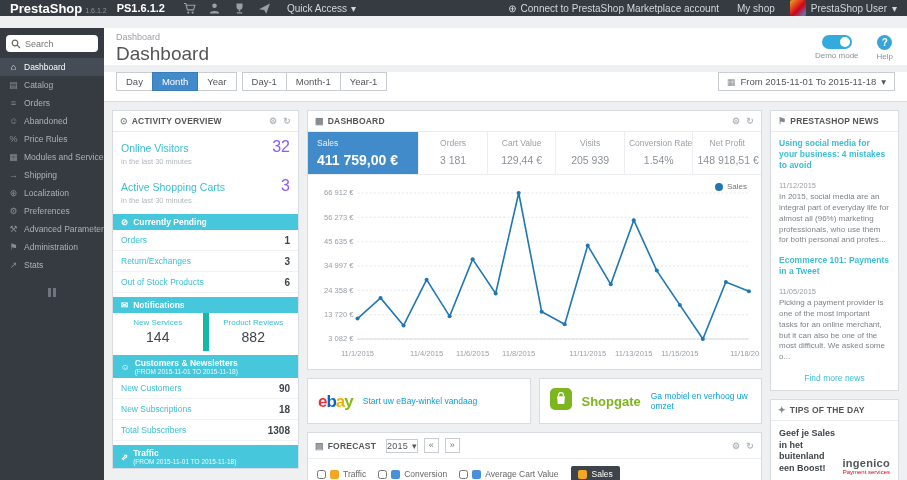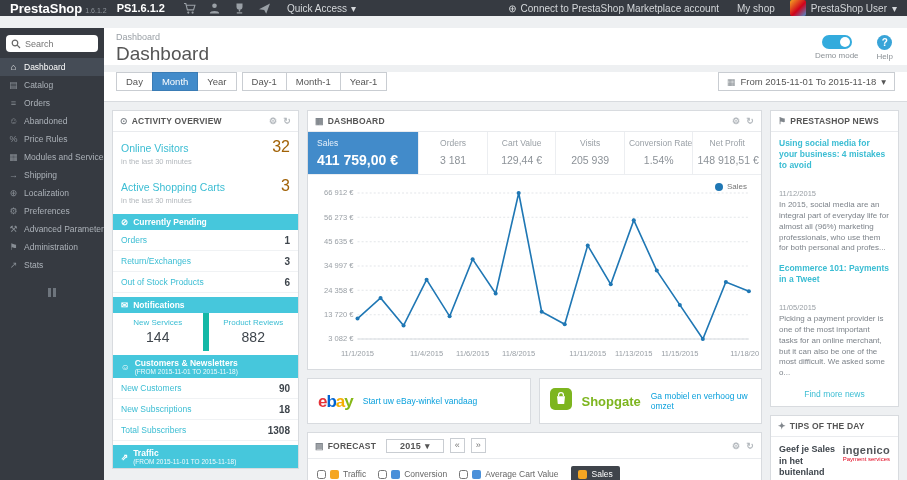--- a/index.html
+++ b/index.html
@@ -60,21 +60,21 @@
   .panel{background:#fff;border:1px solid #d8dbdf;margin-bottom:8px}
   .panel-header{display:flex;align-items:center;gap:4px;padding:5px 7px;border-bottom:1px solid #e9ebee;
     font-size:8.5px;font-weight:bold;color:#555;letter-spacing:.2px}
   .ph-icon{color:#80868c;font-size:9px;flex:none}
   .ph-actions{margin-left:auto;display:flex;gap:6px;color:#b3b8bd;font-size:9px}
   .ph-actions span{cursor:pointer}
 
   
   .kpi{padding:6px 8px 1px;display:flex;justify-content:space-between;align-items:baseline}
   .kpi-link{font-size:10.5px;color:#3bbdd3;cursor:pointer}
-  .kpi-value{font-size:16px;color:#a16207}
+  .kpi-value{font-size:16px;color:#8b5cf6}
   .kpi-sub{padding:0 8px 5px;font-size:7.5px;color:#b3b8bd}
   .strip{background:#46c7dc;color:#fff;padding:3px 8px;display:flex;gap:5px;align-items:center;
     font-size:8.5px;font-weight:bold;margin-top:4px}
   .strip-sub{display:block;font-size:6.5px;font-weight:normal;opacity:.92}
   .data-row{display:flex;justify-content:space-between;align-items:center;padding:4.5px 8px;border-bottom:1px solid #f0f2f4;cursor:pointer}
   .dr-label{font-size:8.5px;color:#3bbdd3}
   .dr-value{font-size:10px;color:#3e454c;font-weight:bold}
   .notif-grid{display:flex}
   .notif-cell{flex:1;text-align:center;padding:5px 2px 6px;cursor:pointer}
   .notif-cell+.notif-cell{border-left:6px solid #14b8a6}
@@ -102,37 +102,37 @@
 
   
   .modules{display:flex;gap:8px;margin-bottom:8px}
   .module{flex:1;background:#fff;border:1px solid #d8dbdf;padding:9px 10px;display:flex;align-items:center;gap:10px;cursor:pointer}
   .sg-name{color:#7db51f;font-weight:bold;font-size:13px}
   .module-link{font-size:8.5px;color:#0aa0dc}
   .ebay-logo{font-weight:bold;font-size:17px;letter-spacing:-1px;line-height:1}
   .ebay-e{color:#e53238}.ebay-b{color:#0064d2}.ebay-a{color:#f5af02}.ebay-y{color:#86b817}
 
   
-  .fc-select{display:flex;align-items:center;gap:4px;border:1px solid #c9cdd2;padding:1px 13px;font-size:9px;
-    font-weight:bold;color:#555;margin-left:6px;cursor:pointer;background:#fff}
+  .fc-select{display:flex;align-items:center;gap:4px;border:1px solid #c9cdd2;padding:1px 0;font-size:9px;
+    font-weight:normal;color:#555;margin-left:6px;cursor:pointer;background:#fff}
   .fc-nav{border:1px solid #c9cdd2;padding:0 4px;font-size:9px;color:#777;cursor:pointer;margin-left:2px;background:#fff;line-height:13px}
   .fc-legend{display:flex;gap:12px;align-items:center;padding:7px 9px;font-size:8.5px;color:#666}
   .fc-item{display:flex;align-items:center;gap:4px;cursor:pointer}
   .fc-chip{width:9px;height:9px;border-radius:2px;flex:none}
   .fc-sales{background:#3f444b;color:#fff;padding:3px 7px;border-radius:2px;display:flex;gap:5px;align-items:center;cursor:pointer}
   input[type=checkbox]{width:9px;height:9px;margin:0;cursor:pointer}
 
   
   .news-item{padding:6px 8px 3px;cursor:pointer}
   .news-title{font-size:8.5px;font-weight:bold;color:#3bbdd3;line-height:1.3}
-  .news-date{font-size:7.5px;color:#9aa0a6;margin:18px 0 2px}
+  .news-date{font-size:7.5px;color:#9aa0a6;margin:10px 0 2px}
   .news-excerpt{font-size:8px;color:#7d838a;line-height:1.35}
   .news-more{text-align:center;padding:7px;font-size:8.5px;color:#3bbdd3;cursor:pointer}
   .tips-body{padding:7px 8px}
-  .tips-top{display:flex;gap:6px;align-items:flex-start}
+  .tips-top{display:flex;gap:6px;align-items:flex-end}
   .tips-headline{flex:1;font-size:9px;font-weight:bold;color:#3e454c;line-height:1.3}
   .ingenico{text-align:right;flex:none;cursor:pointer}
   .ingenico-name{font-size:11px;font-weight:bold;color:#53565a;letter-spacing:.3px}
   .ingenico-sub{font-size:6px;color:#e2001a}
   .tips-text{font-size:8px;color:#7d838a;line-height:1.4;margin-top:6px}
 </style>
 </head>
 <body>
 
 <div class="topbar">

